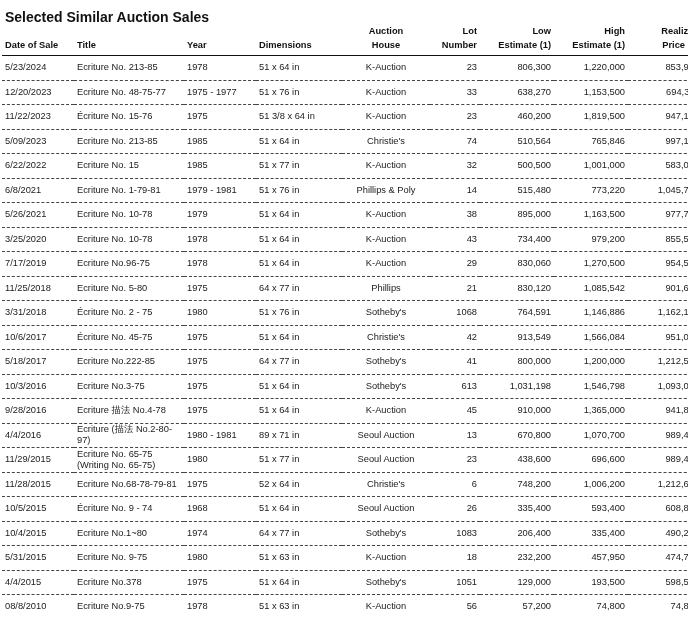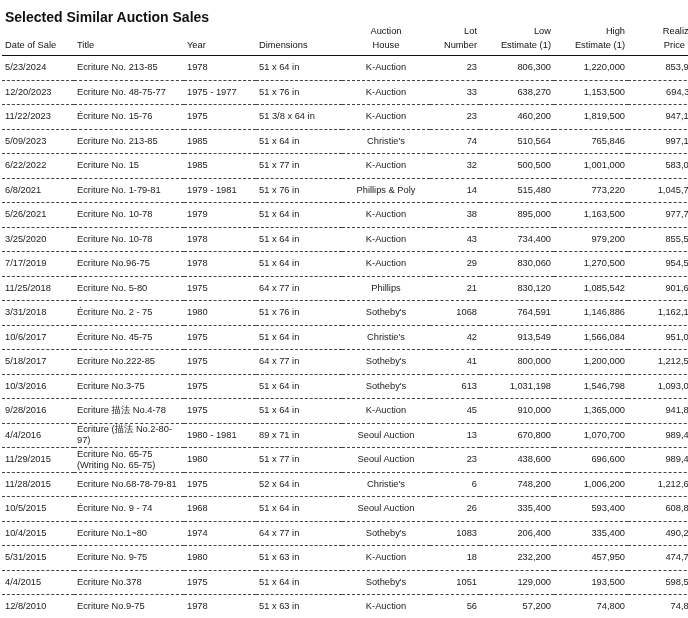--- a/index.html
+++ b/index.html
@@ -13,21 +13,21 @@
     font-size: 14px; font-weight: bold; color: #111;
   }
   table {
     position: absolute; left: 2px; top: 24px;
     width: 684px;
     border-collapse: collapse;
     table-layout: fixed;
     font-size: 9.3px;
   }
   th {
-    font-weight: normal; font-size: 9.3px; color: #111;
+    font-weight: bold; font-size: 9.3px; color: #111;
     vertical-align: bottom;
     padding: 0 3px 3px 3px;
     border-bottom: 1.5px solid #111;
     line-height: 14px;
     height: 28px;
     text-align: left;
   }
   td {
     padding: 0 3px;
     height: 23.5px;
@@ -308,21 +308,21 @@
         <td class="l wrap">Ecriture No.378</td>
         <td class="l">1975</td>
         <td class="l">51 x 64 in</td>
         <td class="c">Sotheby's</td>
         <td class="r">1051</td>
         <td class="r">129,000</td>
         <td class="r">193,500</td>
         <td class="r">598,560</td>
       </tr>
       <tr>
-        <td class="l">12/8/2010</td>
+        <td class="l">08/8/2010</td>
         <td class="l wrap">Ecriture No.9-75</td>
         <td class="l">1978</td>
         <td class="l">51 x 63 in</td>
         <td class="c">K-Auction</td>
         <td class="r">56</td>
         <td class="r">57,200</td>
         <td class="r">74,800</td>
         <td class="r">74,888</td>
       </tr>
     </tbody>

